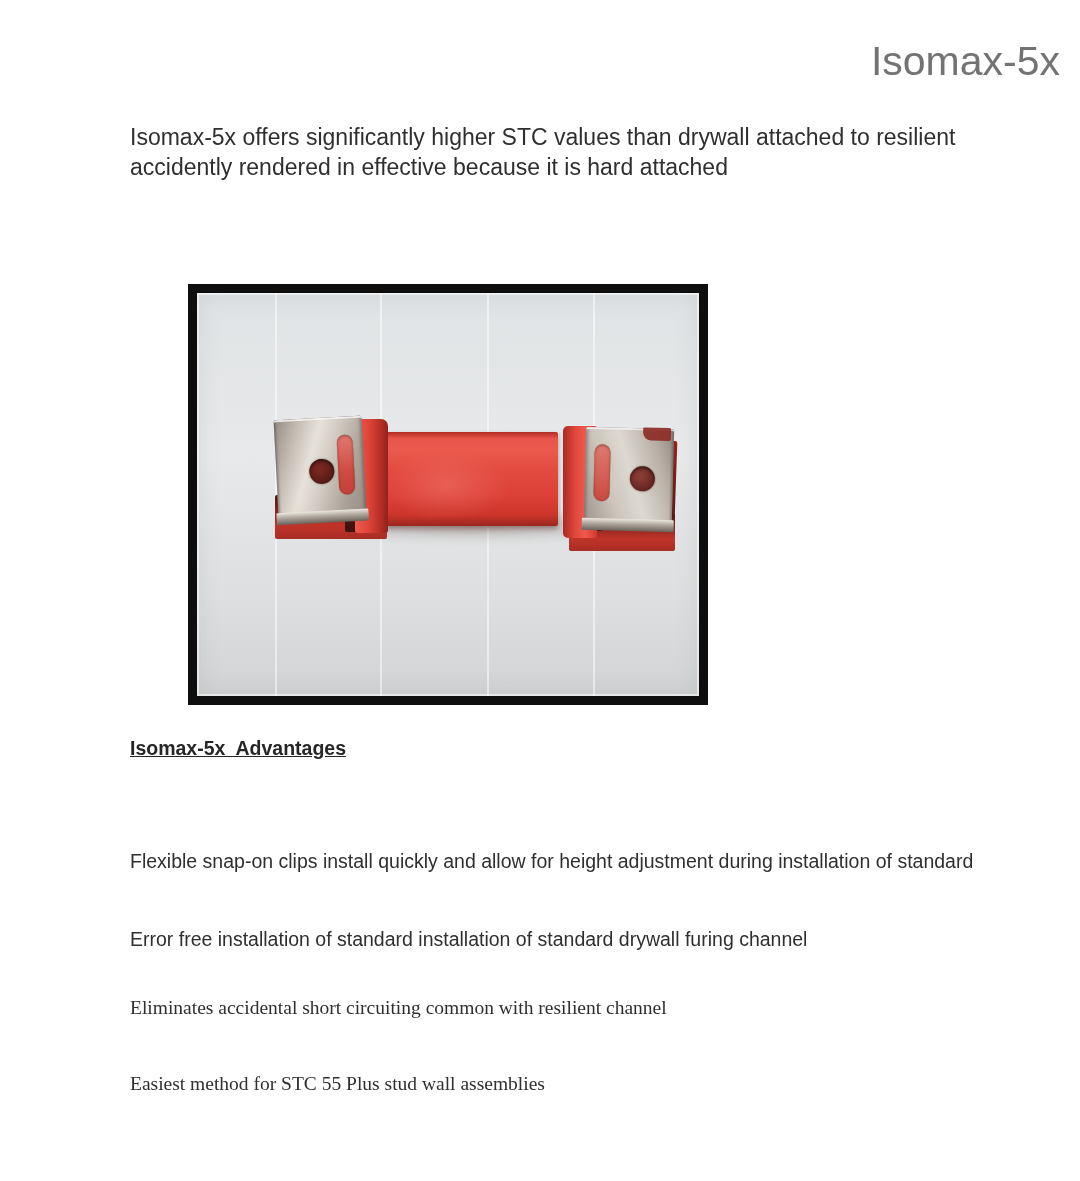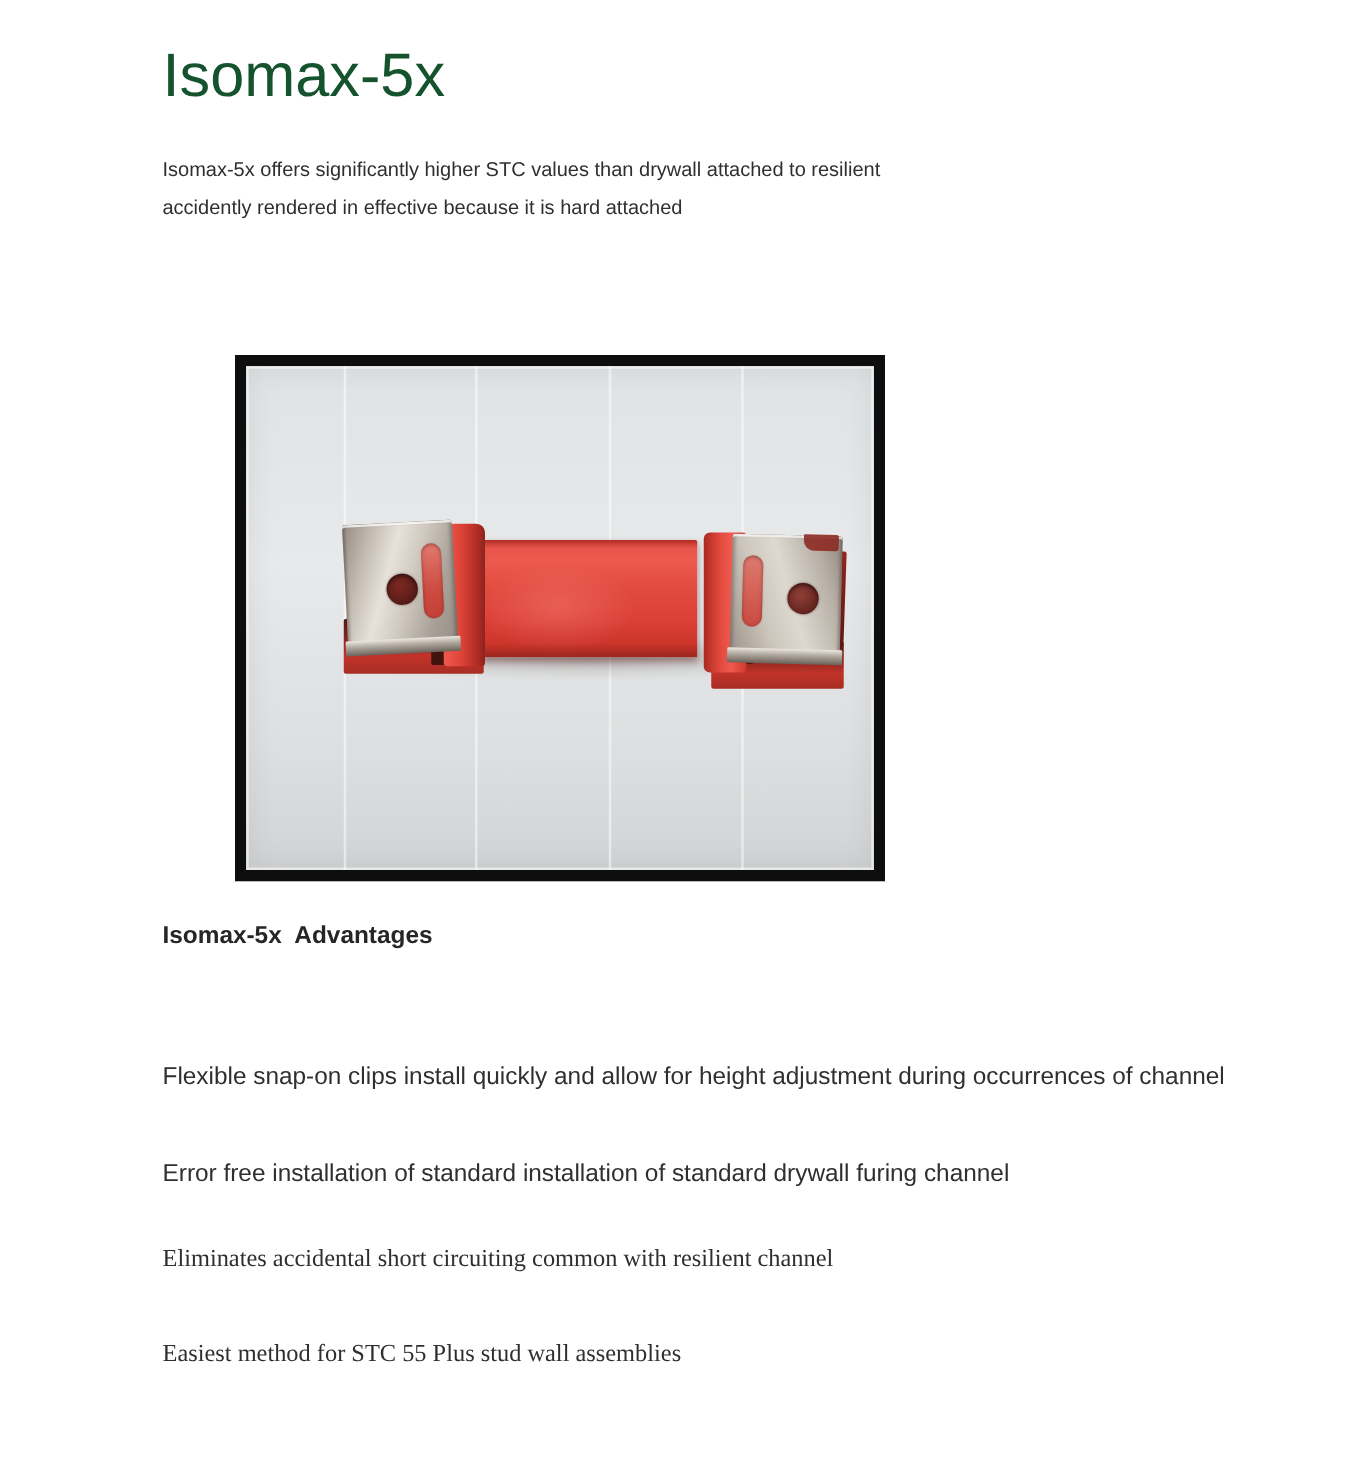--- a/index.html
+++ b/index.html
@@ -13,28 +13,28 @@
   .page{
     position:relative;
     width:1080px;height:1181px;
     background:#ffffff;
     font-family:"Liberation Sans", sans-serif;
     color:var(--text-color);
     overflow:hidden;
   }
   .title{
     position:absolute;left:130px;width:930px;top:38px;
-    text-align:left;
-    font-size:49px;line-height:46px;
-    color:#14532d;
+    text-align:right;
+    font-size:41px;line-height:46px;
+    color:#737373;
     letter-spacing:0px;
   }
   .intro{
     position:absolute;left:130px;top:122px;width:940px;
-    font-size:16px;line-height:30px;
+    font-size:23px;line-height:30px;
     color:var(--text-color);
   }
   .intro .line{white-space:nowrap;}
   
   .photo-frame{
     position:absolute;left:188px;top:284px;
     width:520px;height:421px;
     border:9px solid var(--photo-frame);
     box-sizing:border-box;
     background:#dfe2e3;
@@ -129,21 +129,21 @@
   .plate.left .slot{left:62px;top:18px;width:16px;height:60px;}
   .plate.right .slot{left:9px;top:17px;width:16px;height:57px;background:linear-gradient(180deg,#dd7a70 0%,#d46055 55%,#c84a40 100%);}
   .plate .blob{
     position:absolute;right:3px;top:-1px;width:28px;height:13px;
     background:#8c2a23;border-radius:1px 2px 2px 8px;opacity:.9;
   }
   
   .adv-heading{
     position:absolute;left:130px;top:735px;
     font-size:19.5px;font-weight:bold;line-height:26px;
-    white-space:pre-wrap;color:#262626;
+    white-space:pre-wrap;color:#262626;text-decoration:underline;
   }
   .adv-sub{position:absolute;left:130px;top:772px;font-size:19.5px;line-height:26px;white-space:nowrap;}
   .adv-item{position:absolute;left:130px;font-size:19.5px;line-height:26px;white-space:nowrap;}
   .adv-item.i0{top:848px;}
   .adv-item.i1{top:926px;}
   .adv-item.i2{top:995px;font-family:Liberation Serif, serif;}
   .adv-item.i3{top:1071px;font-family:Liberation Serif, serif;}
 </style>
 </head>
 <body>
@@ -191,18 +191,18 @@
         <div class="metal"></div>
         <div class="lip"></div>
         <div class="slot"></div>
         <div class="hole"></div>
         <div class="blob"></div>
       </div>
     </div>
   </div>
 
   <div class="adv-heading">Isomax-5x  Advantages</div>
-  <div class="adv-item i0">Flexible snap-on clips install quickly and allow for height adjustment during occurrences of channel</div>
+  <div class="adv-item i0">Flexible snap-on clips install quickly and allow for height adjustment during installation of standard</div>
   <div class="adv-item i1">Error free installation of standard installation of standard drywall furing channel</div>
   <div class="adv-item i2">Eliminates accidental short circuiting common with resilient channel</div>
   <div class="adv-item i3">Easiest method for STC 55 Plus stud wall assemblies</div>
 
 </div>
 
 </body></html>

